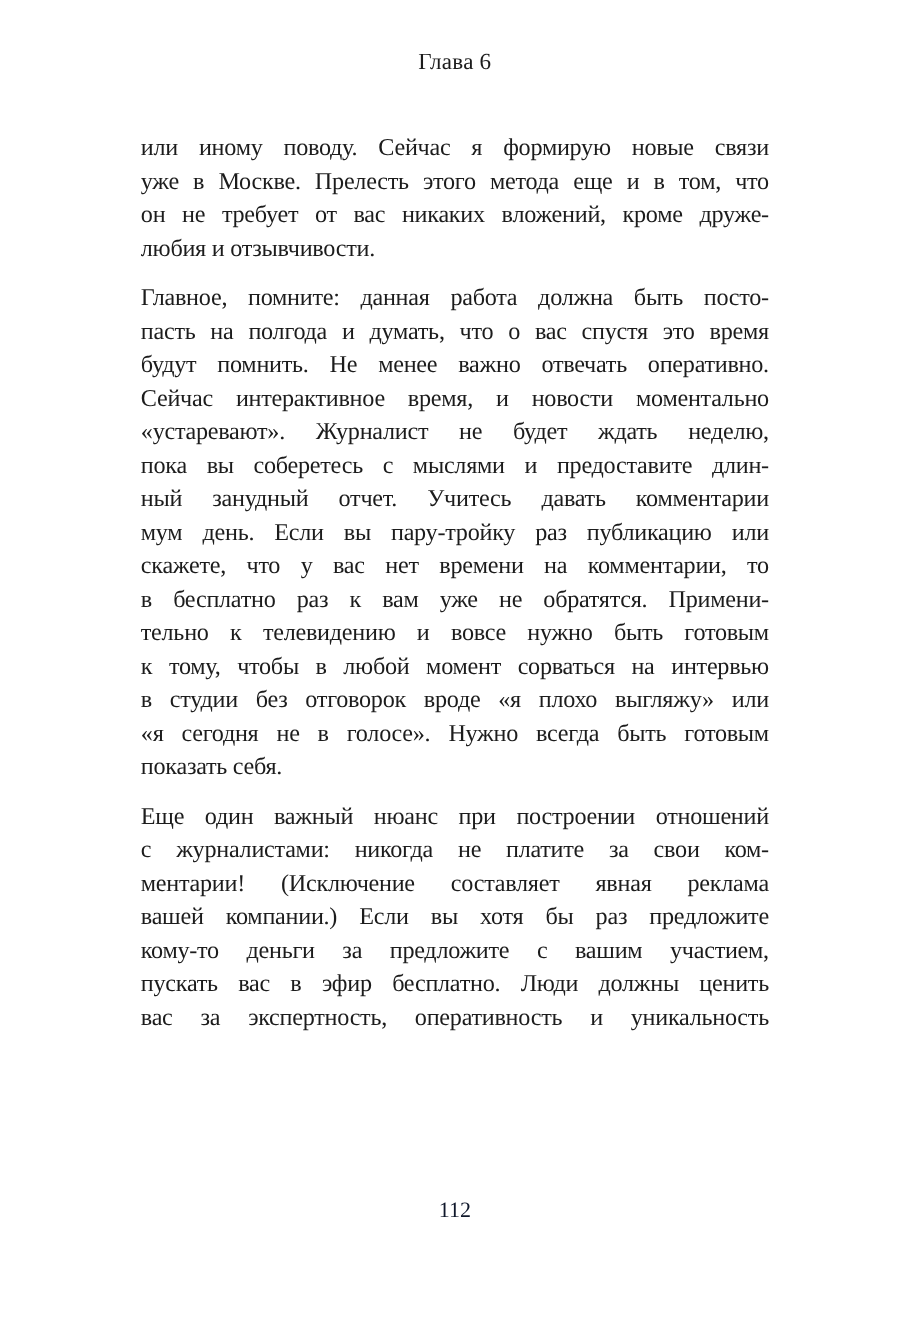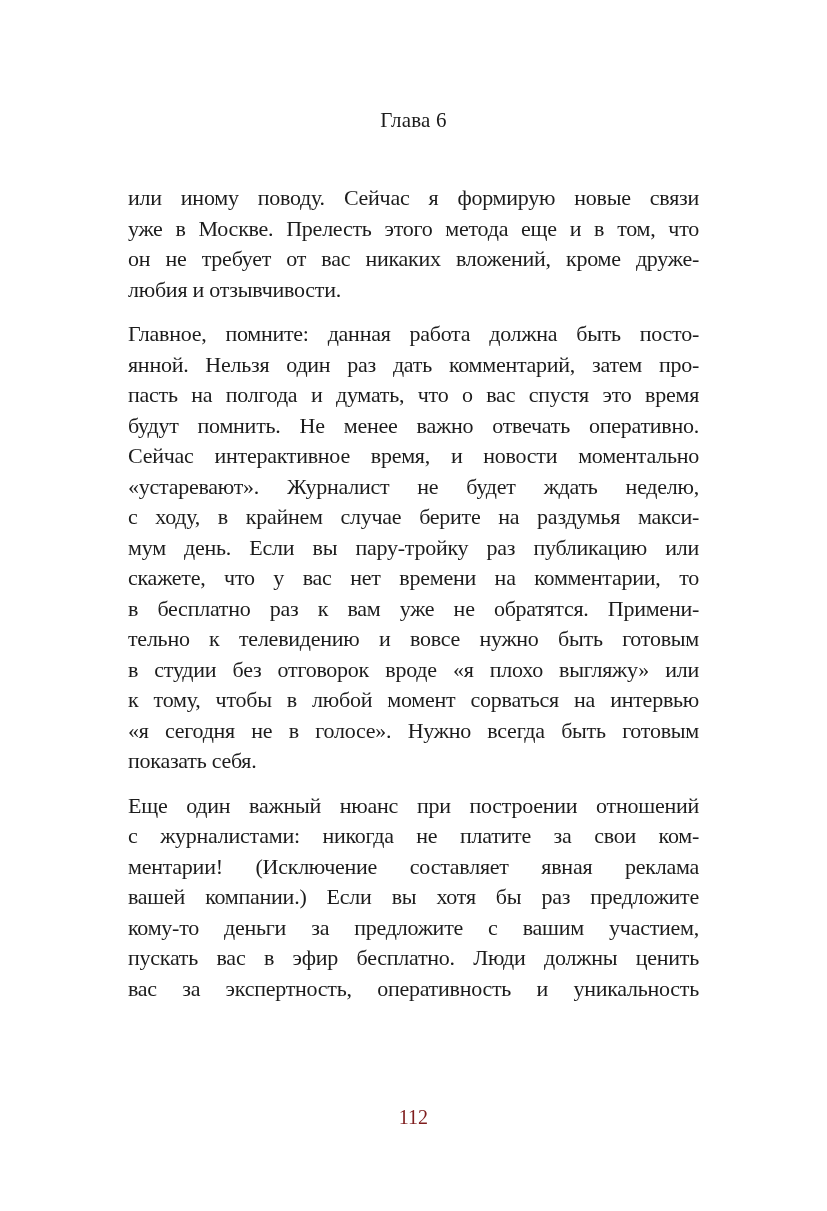--- a/index.html
+++ b/index.html
@@ -11,21 +11,21 @@
     position: relative;
     width: 827px;
     height: 1211px;
     background: #ffffff;
     color: #1c1c1c;
     font-family: "Liberation Serif", "DejaVu Serif", serif;
     overflow: hidden;
     box-sizing: border-box;
   }
   .chapter-header {
-    padding-top: 107px;
+    padding-top: 43px;
     text-align: center;
     font-size: 21px;
     line-height: 26px;
     letter-spacing: 0.2px;
     color: #1c1c1c;
   }
   .text-block {
     margin: 50px 120px 0 128px;
     width: 571px;
     font-size: 22px;
@@ -38,56 +38,56 @@
   .line {
     white-space: nowrap;
     text-align: justify;
     text-align-last: justify;
   }
   .line.end {
     text-align-last: left;
   }
   .page-number {
     position: absolute;
-    bottom: 82px;
+    bottom: 99px;
     left: 0;
     width: 100%;
     text-align: center;
     font-size: 20px;
-    color: #7f1d1d;
+    color: #0f172a;
   }
 </style>
 </head>
 <body>
 
 <div class="page">
 
   <div class="chapter-header">Глава 6</div>
 
   <div class="text-block">
       <div class="paragraph">
         <div class="line">или иному поводу. Сейчас я формирую новые связи</div>
         <div class="line">уже в Москве. Прелесть этого метода еще и в том, что</div>
         <div class="line">он не требует от вас никаких вложений, кроме друже-</div>
         <div class="line end">любия и отзывчивости.</div>
       </div>
       <div class="paragraph">
         <div class="line">Главное, помните: данная работа должна быть посто-</div>
-        <div class="line">янной. Нельзя один раз дать комментарий, затем про-</div>
         <div class="line">пасть на полгода и думать, что о вас спустя это время</div>
         <div class="line">будут помнить. Не менее важно отвечать оперативно.</div>
         <div class="line">Сейчас интерактивное время, и новости моментально</div>
         <div class="line">«устаревают». Журналист не будет ждать неделю,</div>
-        <div class="line">с ходу, в крайнем случае берите на раздумья макси-</div>
+        <div class="line">пока вы соберетесь с мыслями и предоставите длин-</div>
+        <div class="line">ный занудный отчет. Учитесь давать комментарии</div>
         <div class="line">мум день. Если вы пару-тройку раз публикацию или</div>
         <div class="line">скажете, что у вас нет времени на комментарии, то</div>
         <div class="line">в бесплатно раз к вам уже не обратятся. Примени-</div>
         <div class="line">тельно к телевидению и вовсе нужно быть готовым</div>
+        <div class="line">к тому, чтобы в любой момент сорваться на интервью</div>
         <div class="line">в студии без отговорок вроде «я плохо выгляжу» или</div>
-        <div class="line">к тому, чтобы в любой момент сорваться на интервью</div>
         <div class="line">«я сегодня не в голосе». Нужно всегда быть готовым</div>
         <div class="line end">показать себя.</div>
       </div>
       <div class="paragraph">
         <div class="line">Еще один важный нюанс при построении отношений</div>
         <div class="line">с журналистами: никогда не платите за свои ком-</div>
         <div class="line">ментарии! (Исключение составляет явная реклама</div>
         <div class="line">вашей компании.) Если вы хотя бы раз предложите</div>
         <div class="line">кому-то деньги за предложите с вашим участием,</div>
         <div class="line">пускать вас в эфир бесплатно. Люди должны ценить</div>

